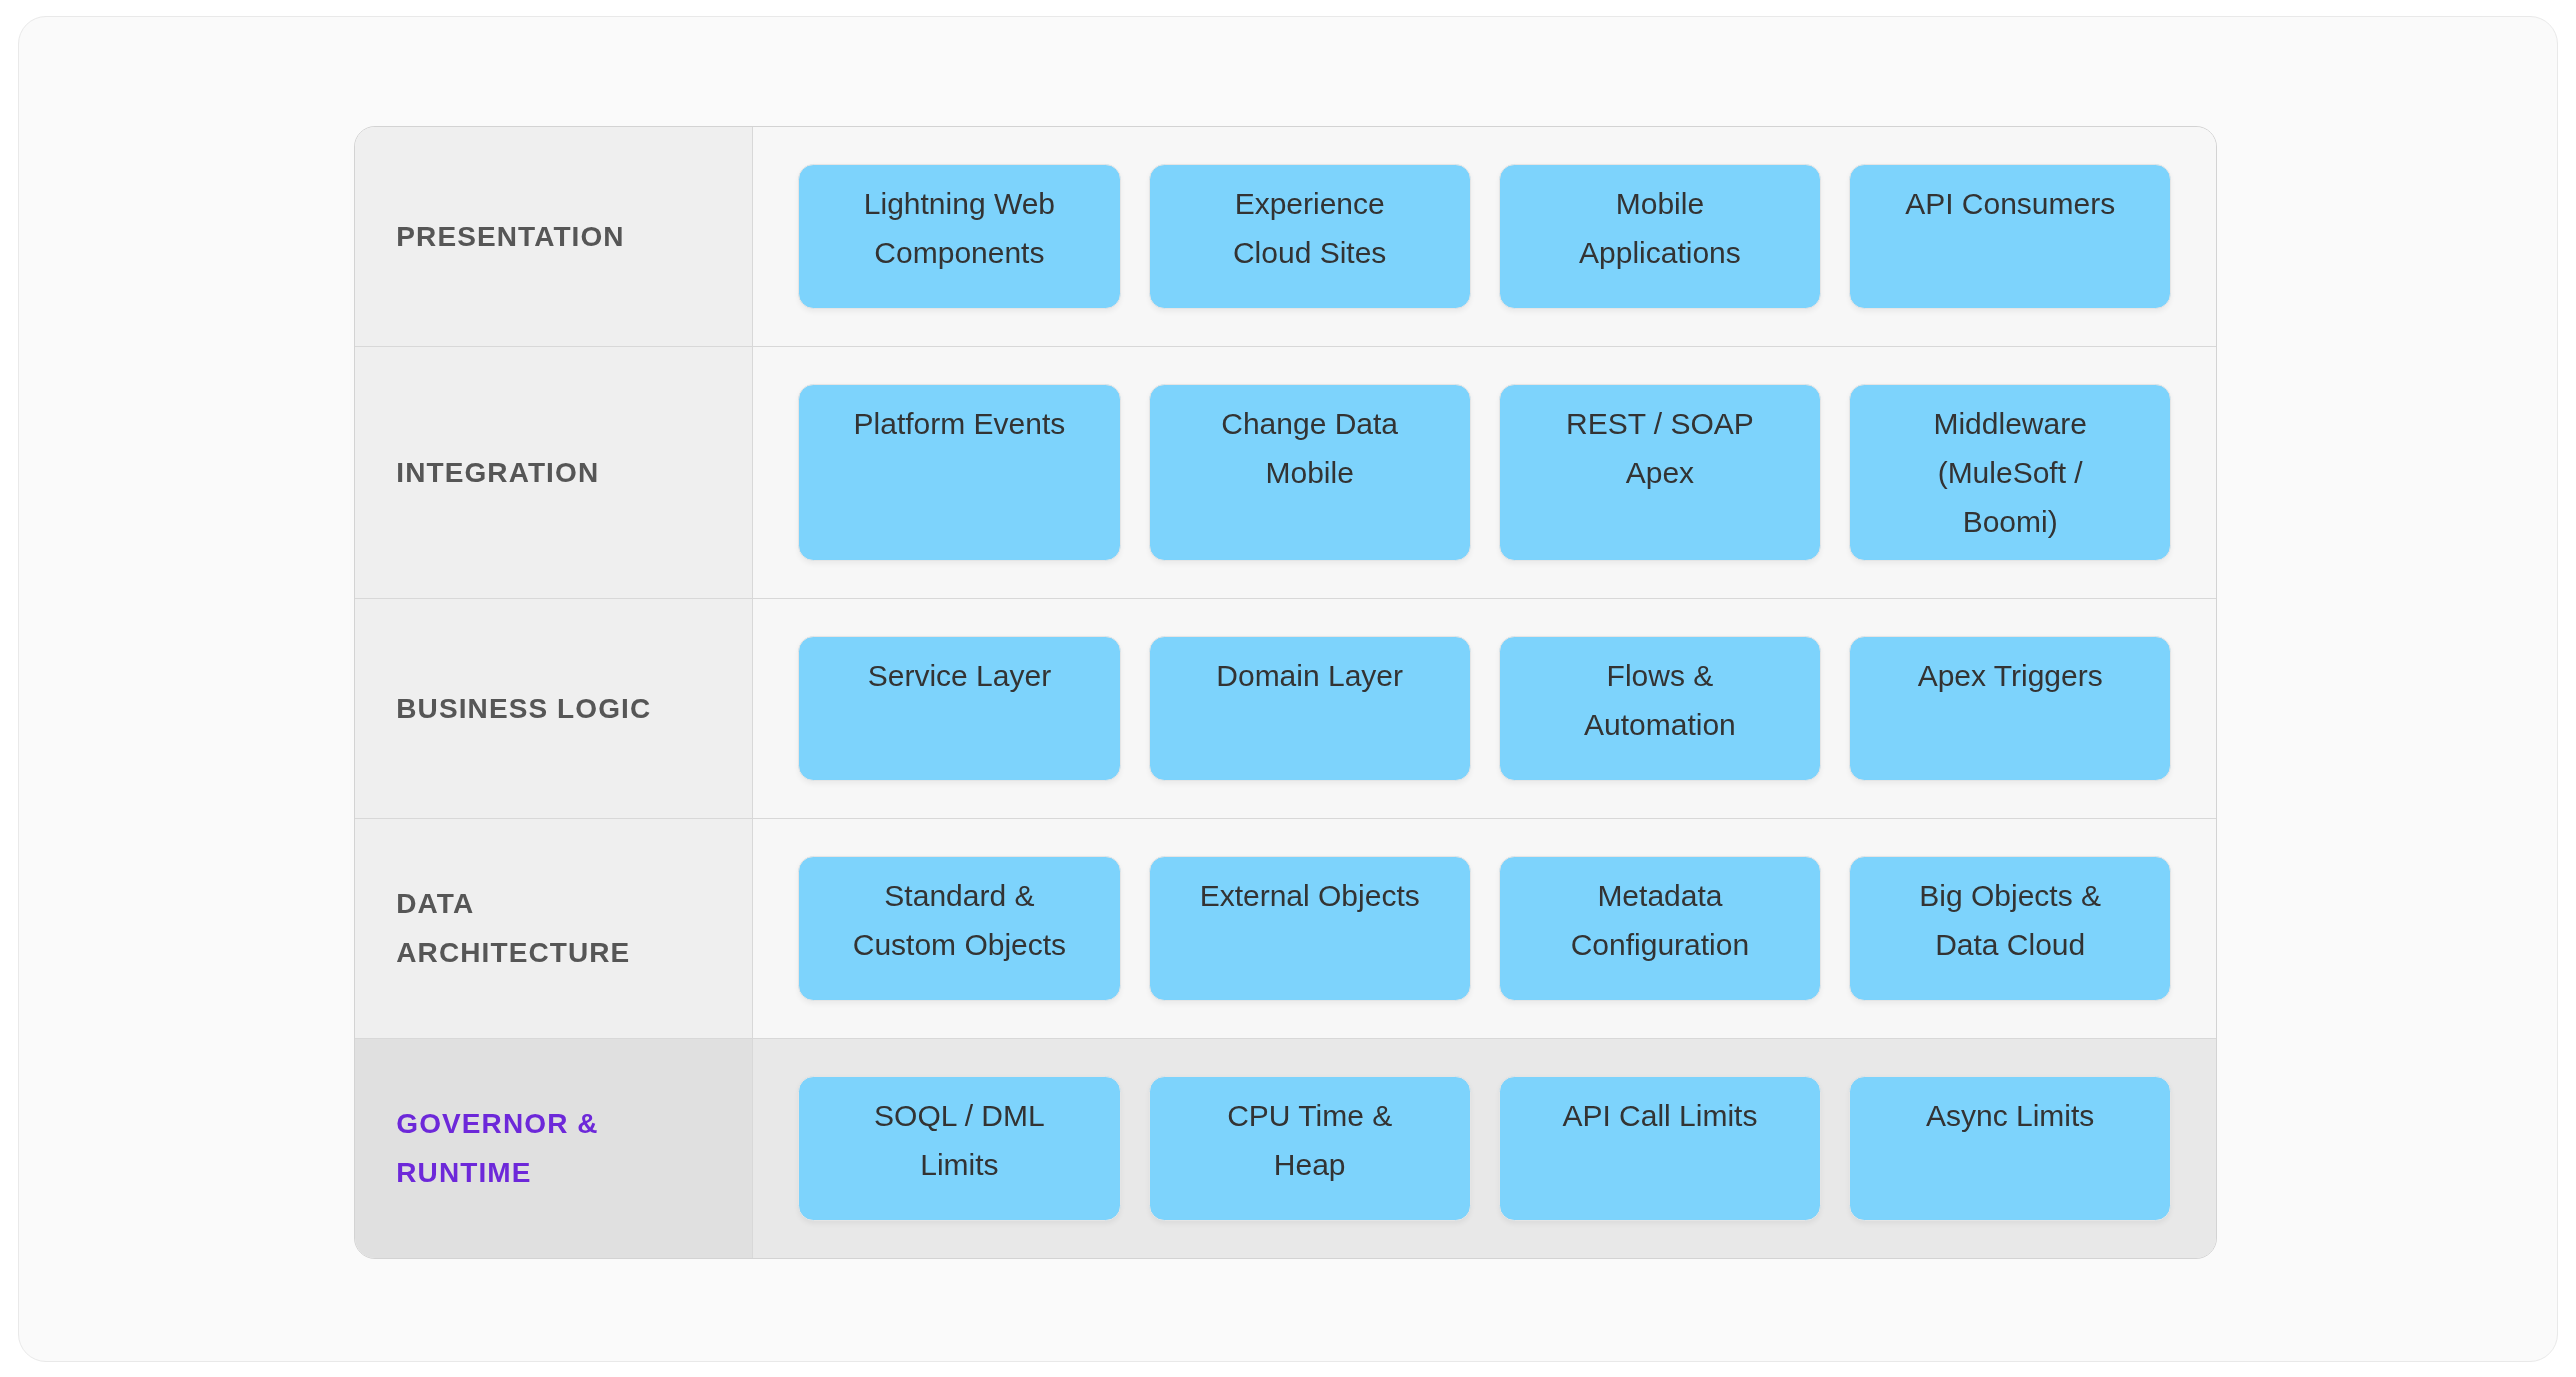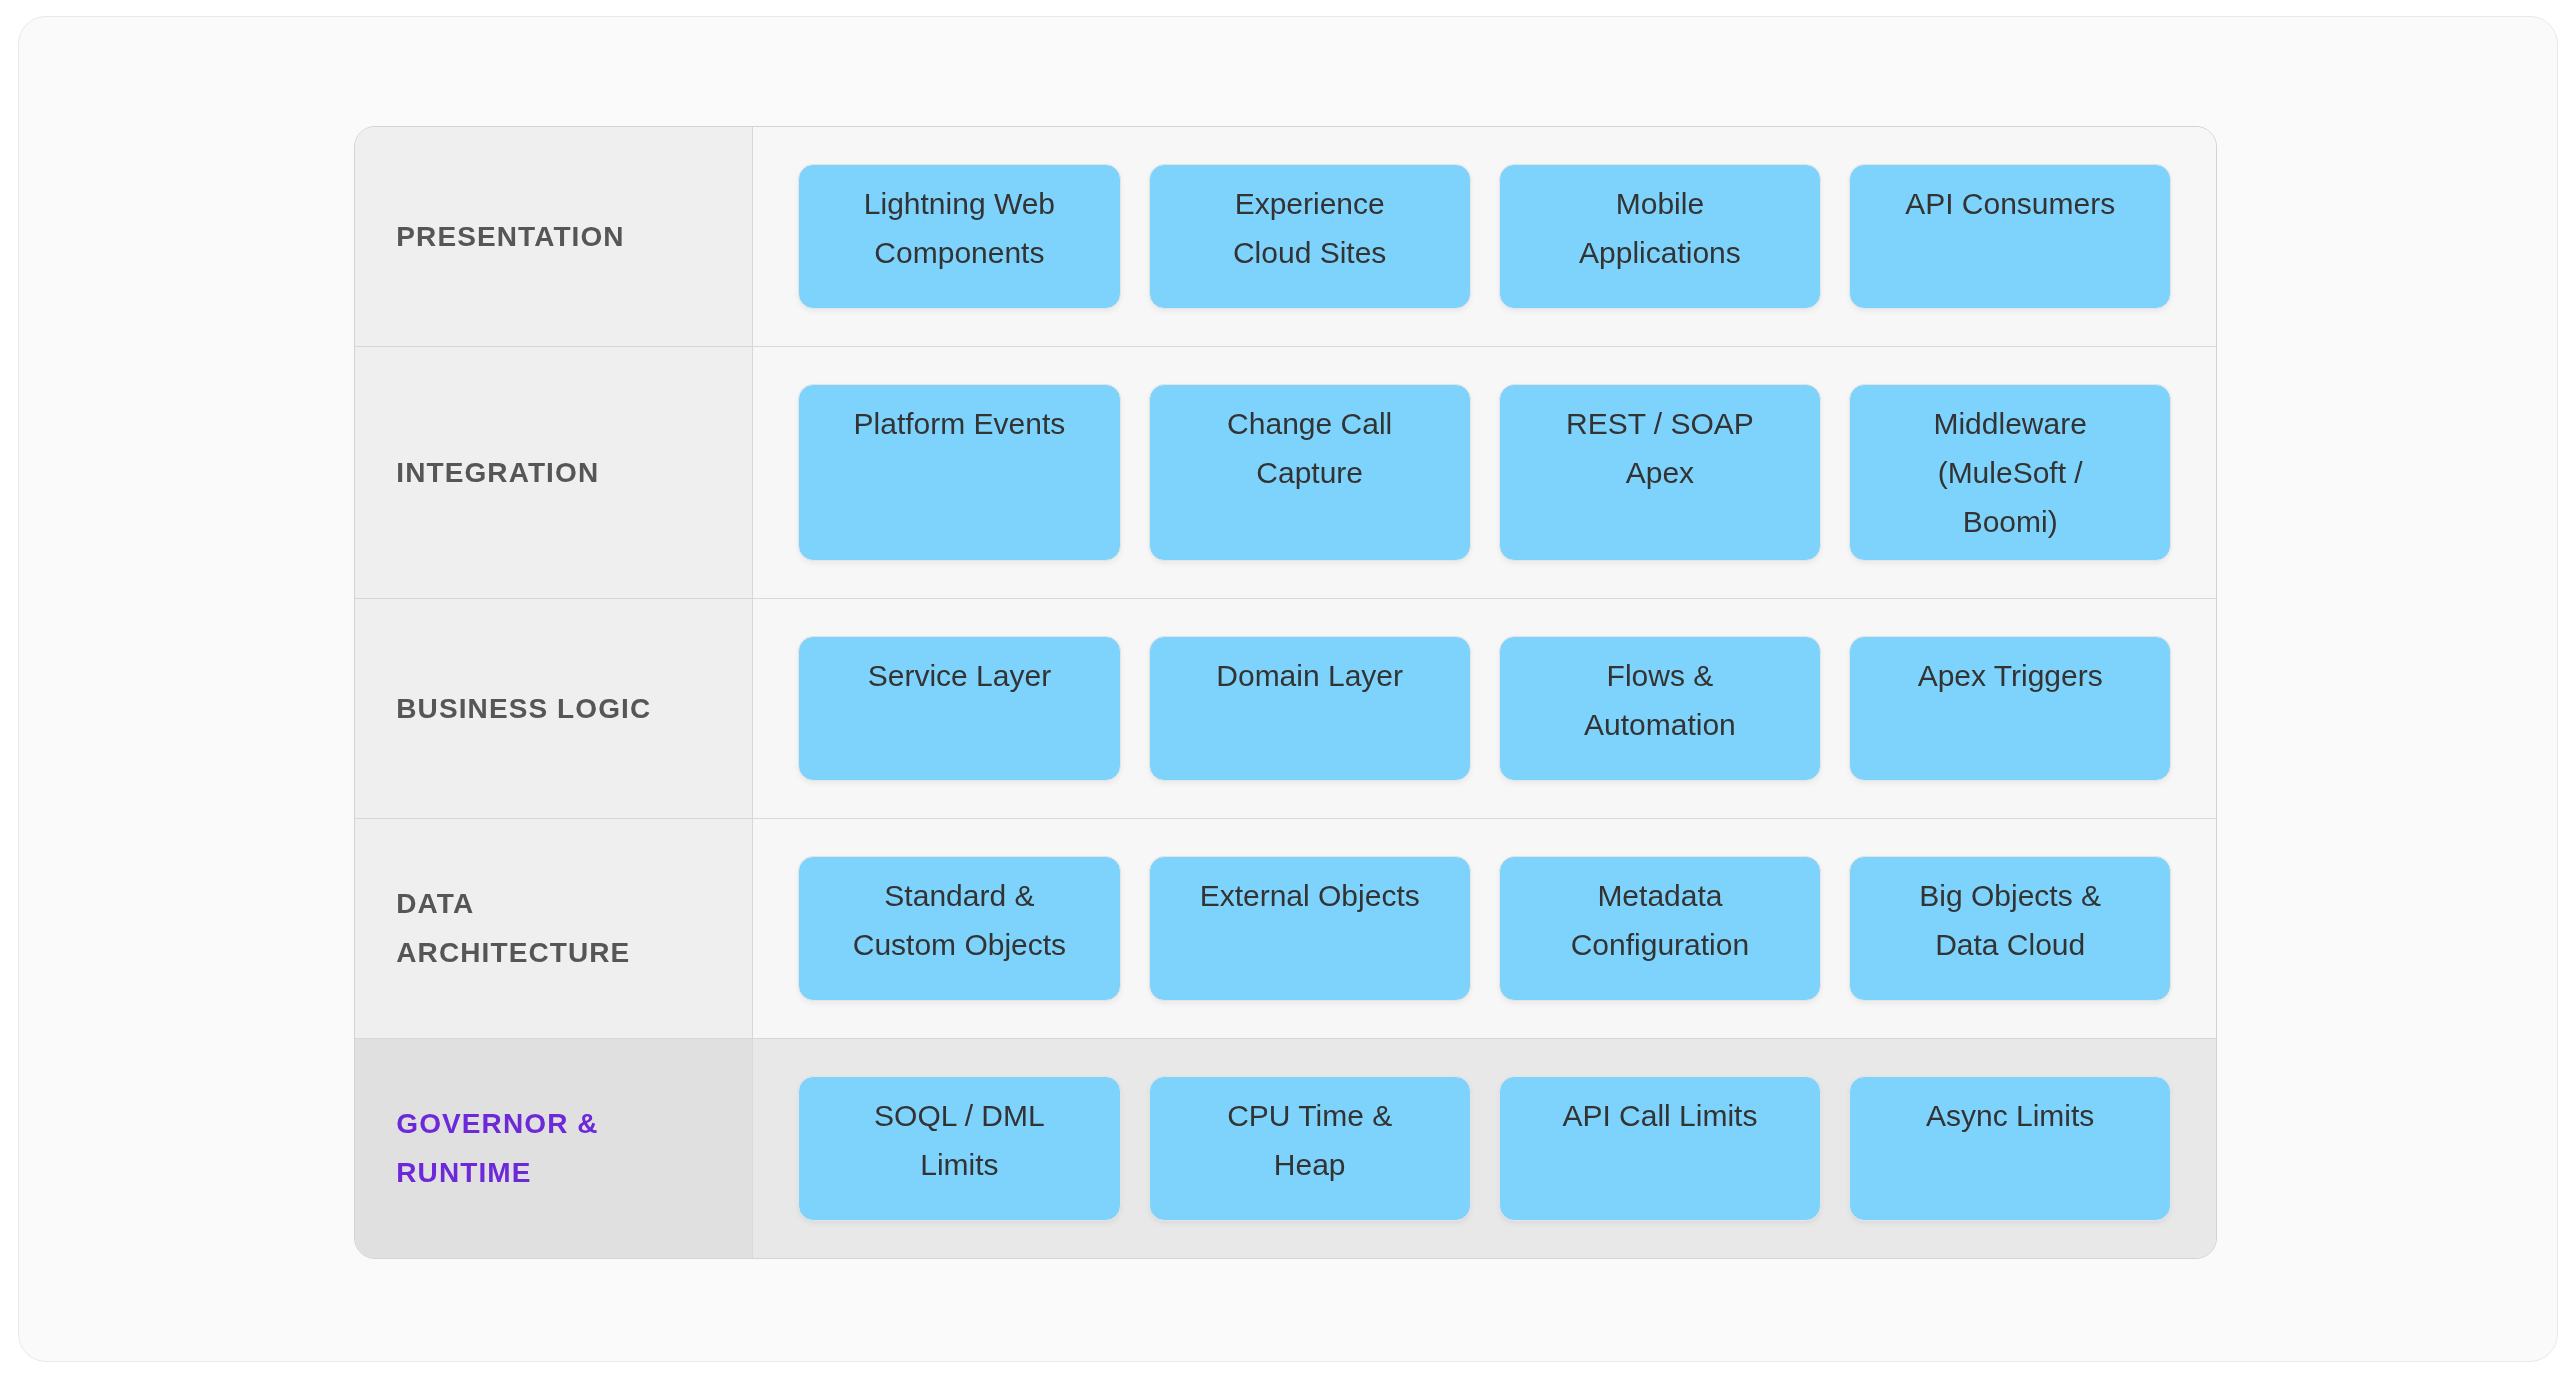--- a/index.html
+++ b/index.html
@@ -92,21 +92,21 @@
         <div class="card">Experience Cloud Sites</div>
         <div class="card">Mobile Applications</div>
         <div class="card">API Consumers</div>
       </div>
     </div>
 
     <div class="layer-row">
       <div class="layer-label">INTEGRATION</div>
       <div class="layer-cards">
         <div class="card">Platform Events</div>
-        <div class="card">Change Call Capture</div>
+        <div class="card">Change Data Mobile</div>
         <div class="card">REST / SOAP Apex</div>
         <div class="card">Middleware (MuleSoft / Boomi)</div>
       </div>
     </div>
 
     <div class="layer-row">
       <div class="layer-label">BUSINESS LOGIC</div>
       <div class="layer-cards">
         <div class="card">Service Layer</div>
         <div class="card">Domain Layer</div>

